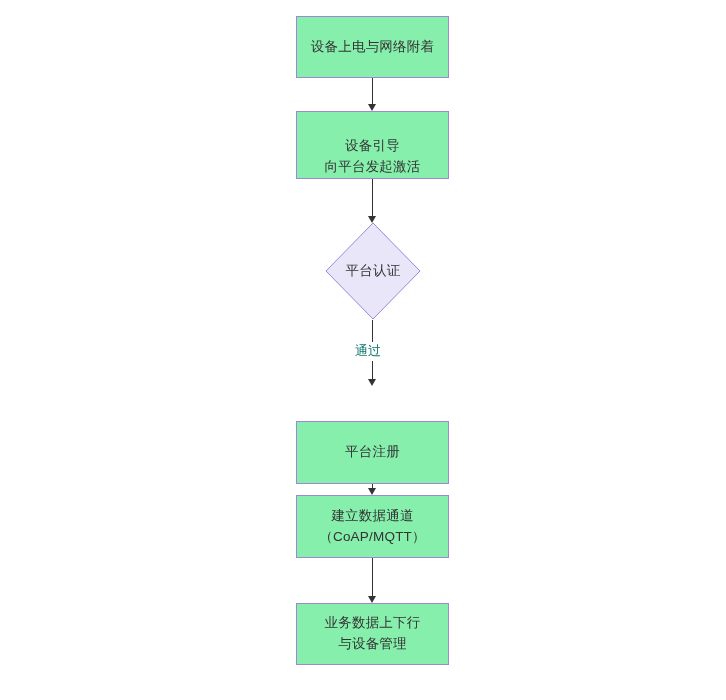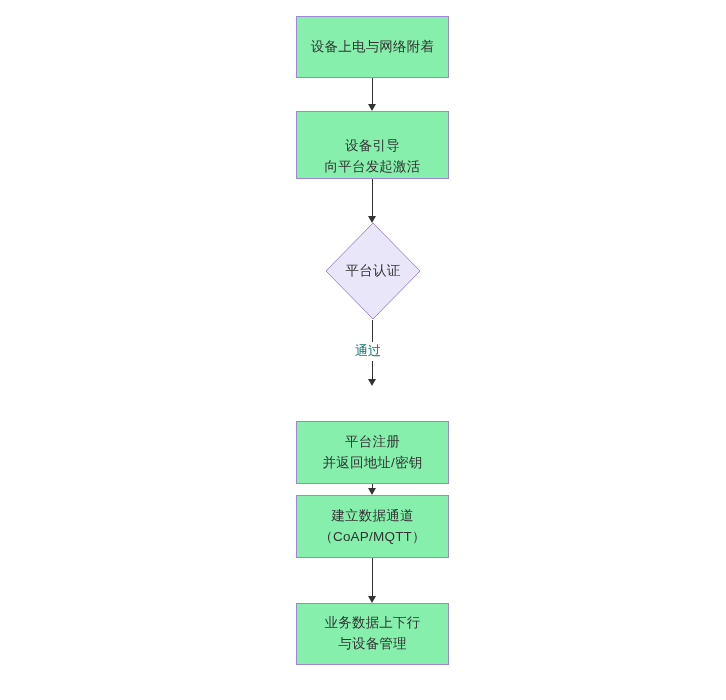--- a/index.html
+++ b/index.html
@@ -142,21 +142,20 @@
 
   <div class="node node-diamond" style="left:325px; top:222px; width:96px; height:98px;">
     <svg class="diamond-shape" viewBox="0 0 96 98" preserveAspectRatio="none">
       <polygon points="48,1 95,49 48,97 1,49" fill="#eae6f9" stroke="#9f86d6" stroke-width="1"></polygon>
     </svg>
     <span class="node-line diamond-label">平台认证</span>
   </div>
 
   <div class="node node-rect" style="left:296px; top:386px; width:153px; height:63px;margin-top:35px;">
     <span class="node-line">平台注册</span>
-    <span class="node-line">并返回地址/密钥</span>
   </div>
 
   <div class="node node-rect" style="left:296px; top:603px; width:153px; height:62px;">
     <span class="node-line">业务数据上下行</span>
     <span class="node-line">与设备管理</span>
   </div>
 
   <div class="node node-rect" style="left:296px; top:495px; width:153px; height:63px;">
     <span class="node-line">建立数据通道</span>
     <span class="node-line">（CoAP/MQTT）</span>

